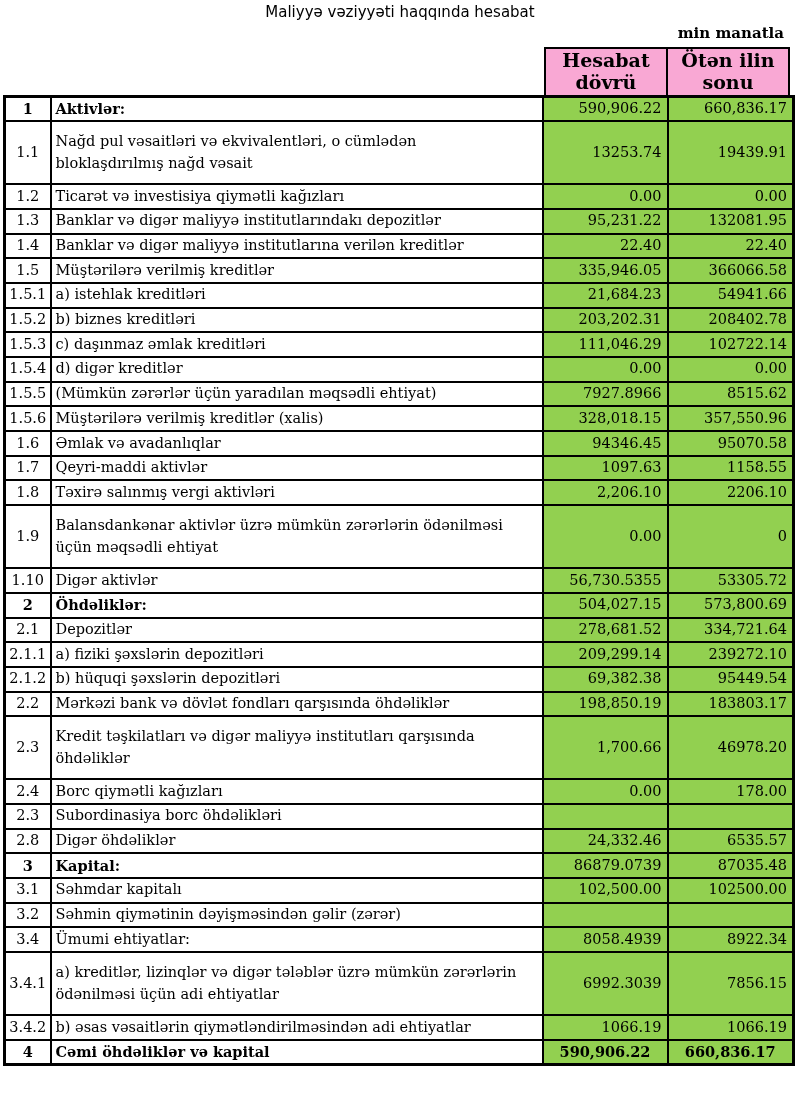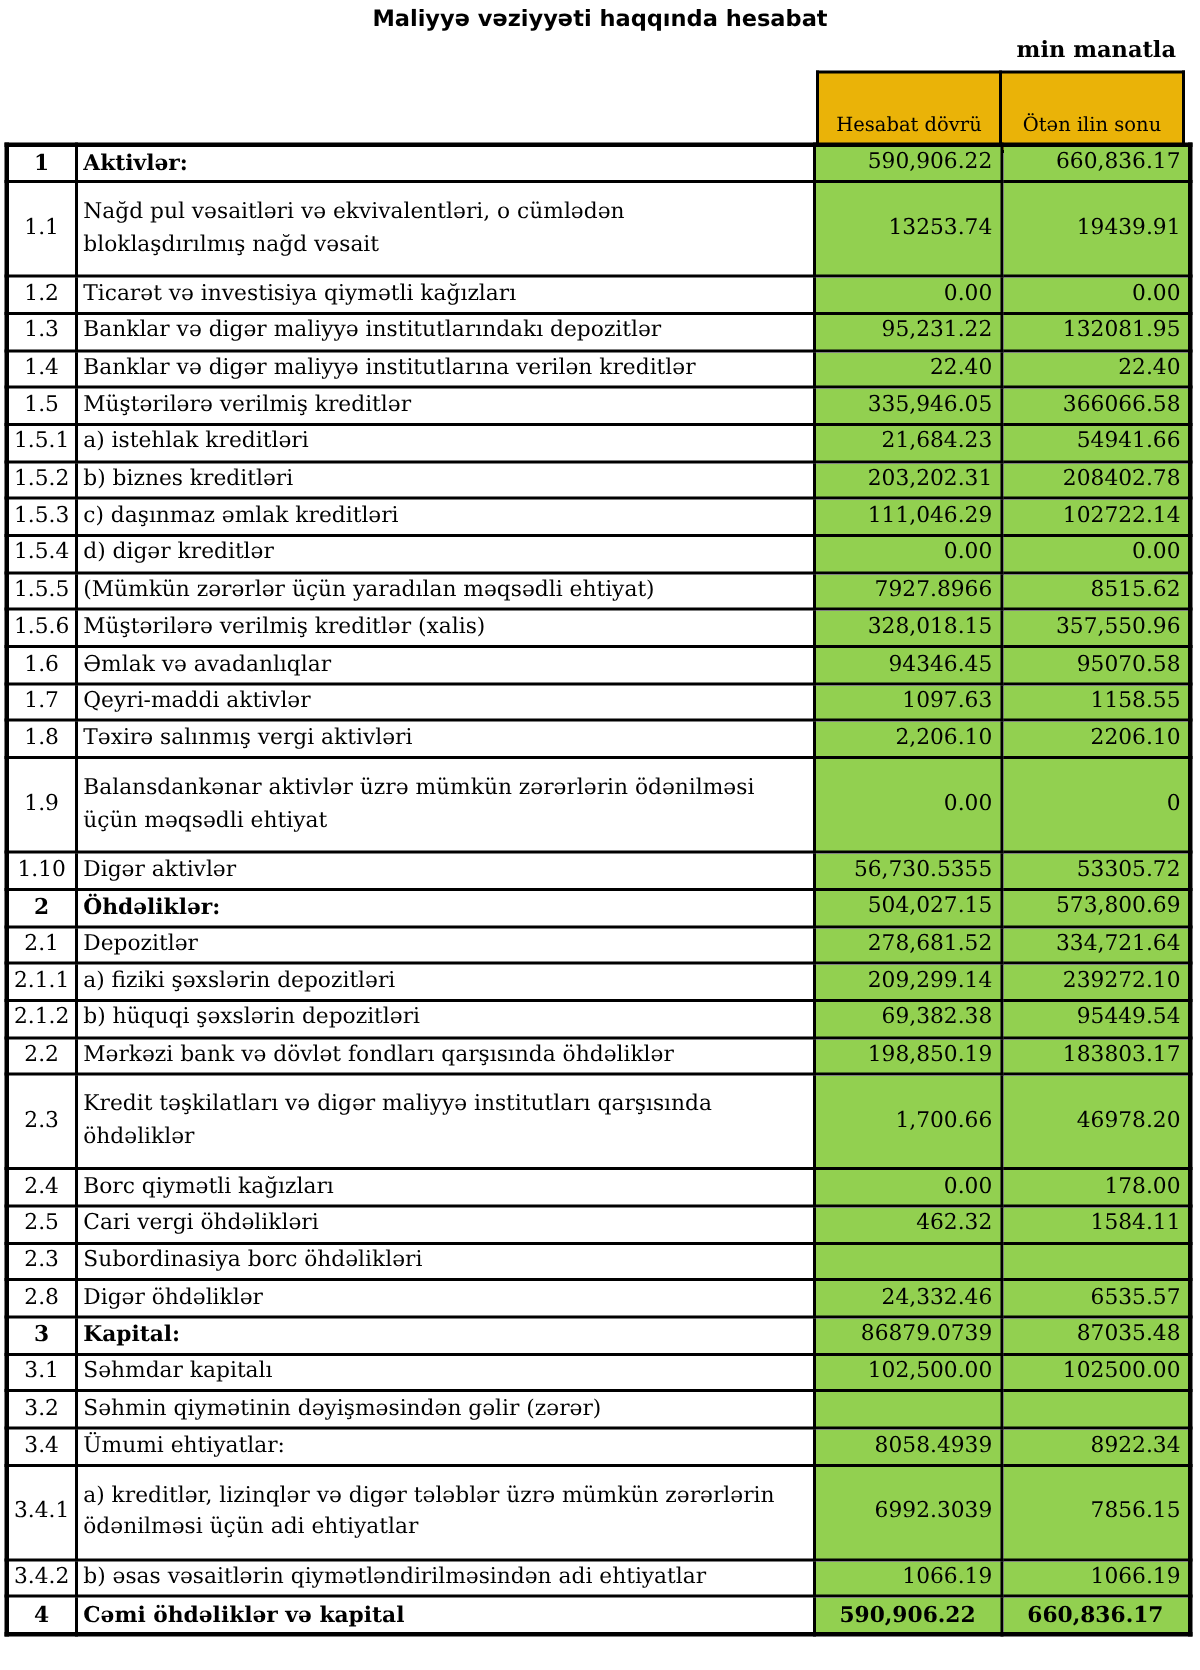--- a/index.html
+++ b/index.html
@@ -2,32 +2,32 @@
 <html style="--green: #92D050;"><head>
 <meta charset="utf-8">
 <style>
   html,body{margin:0;padding:0;background:#fff;}
   .page{
     position:relative;width:800px;height:1113px;background:#fff;
     font-family:"DejaVu Serif",serif;color:#000;overflow:hidden;
   }
   .title{
     position:absolute;top:3px;left:0;width:100%;text-align:center;
-    font-family:"DejaVu Sans",sans-serif;font-weight:700;font-size:15px;
+    font-family:"DejaVu Sans",sans-serif;font-weight:400;font-size:15px;
   }
   .unit{
     position:absolute;top:24px;right:16px;
     font-weight:700;font-size:15px;
   }
   table{border-collapse:collapse;}
   .colheads{position:absolute;top:47px;left:544px;}
   .colheads td{
     border:2px solid #000;width:120px;height:42px;
     text-align:center;vertical-align:bottom;padding:0 0 9px 0;
-    font-weight:400;font-size:13px;background:#eab308;
+    font-weight:700;font-size:19px;background:#f9a8d4;
   }
   .main{
     position:absolute;top:95px;left:3px;table-layout:fixed;
     border:3px solid #000;
   }
   .main td{
     border:2px solid #000;font-size:14.5px;vertical-align:middle;
     padding:0;line-height:1.5;overflow:hidden;
   }
   .main tr{height:24.7px;}
@@ -204,26 +204,20 @@
     <td class="val">1,700.66</td>
     <td class="val">46978.20</td>
   </tr>
         <tr>
     <td class="num">2.4</td>
     <td class="label">Borc qiymətli kağızları</td>
     <td class="val">0.00</td>
     <td class="val">178.00</td>
   </tr>
         <tr>
-    <td class="num">2.5</td>
-    <td class="label">Cari vergi öhdəlikləri</td>
-    <td class="val">462.32</td>
-    <td class="val">1584.11</td>
-  </tr>
-        <tr>
     <td class="num">2.3</td>
     <td class="label">Subordinasiya borc öhdəlikləri</td>
     <td class="val"></td>
     <td class="val"></td>
   </tr>
         <tr>
     <td class="num">2.8</td>
     <td class="label">Digər öhdəliklər</td>
     <td class="val">24,332.46</td>
     <td class="val">6535.57</td>

